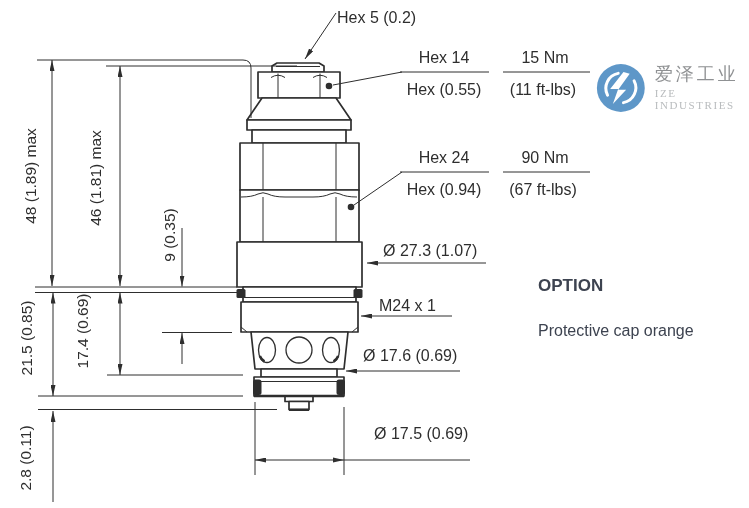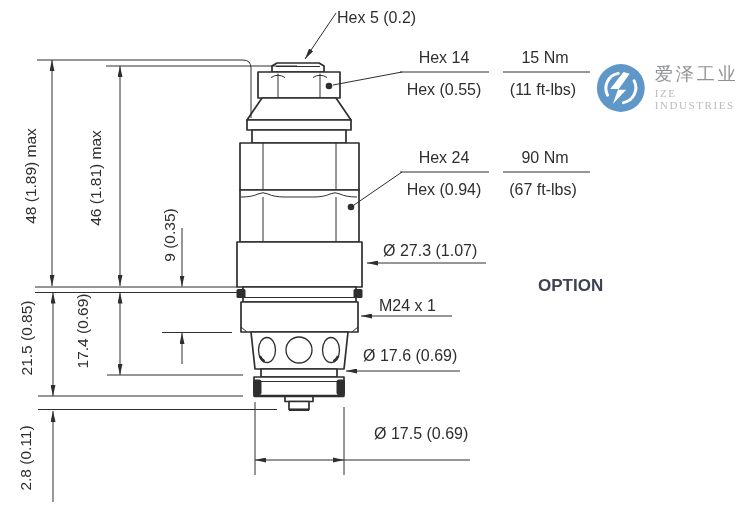--- a/index.html
+++ b/index.html
@@ -170,15 +170,16 @@
       <polygon points="31,10 38,12 25,30 34,30 19,46 25,29 16,29" fill="#fff"></polygon>
     </svg>
     <div class="logo-names">
       <div class="logo-cn">爱泽工业</div>
       <div class="logo-en">IZE INDUSTRIES</div>
     </div>
   </div>
 
   <div class="option-block">
     <div class="option-title">OPTION</div>
+    <div class="option-line">Protective cap orange</div>
   </div>
 
 </div>
 
 </body></html>

